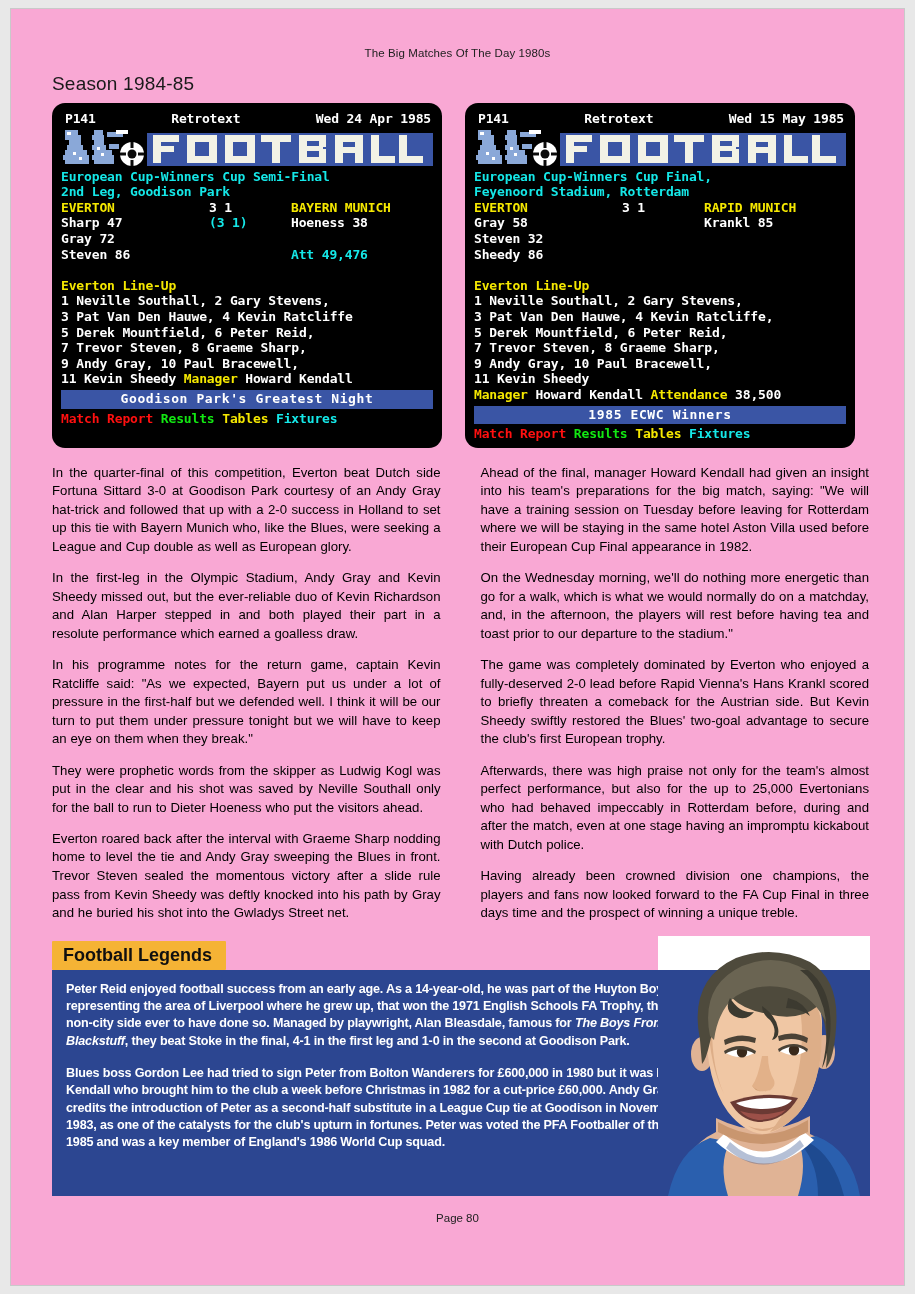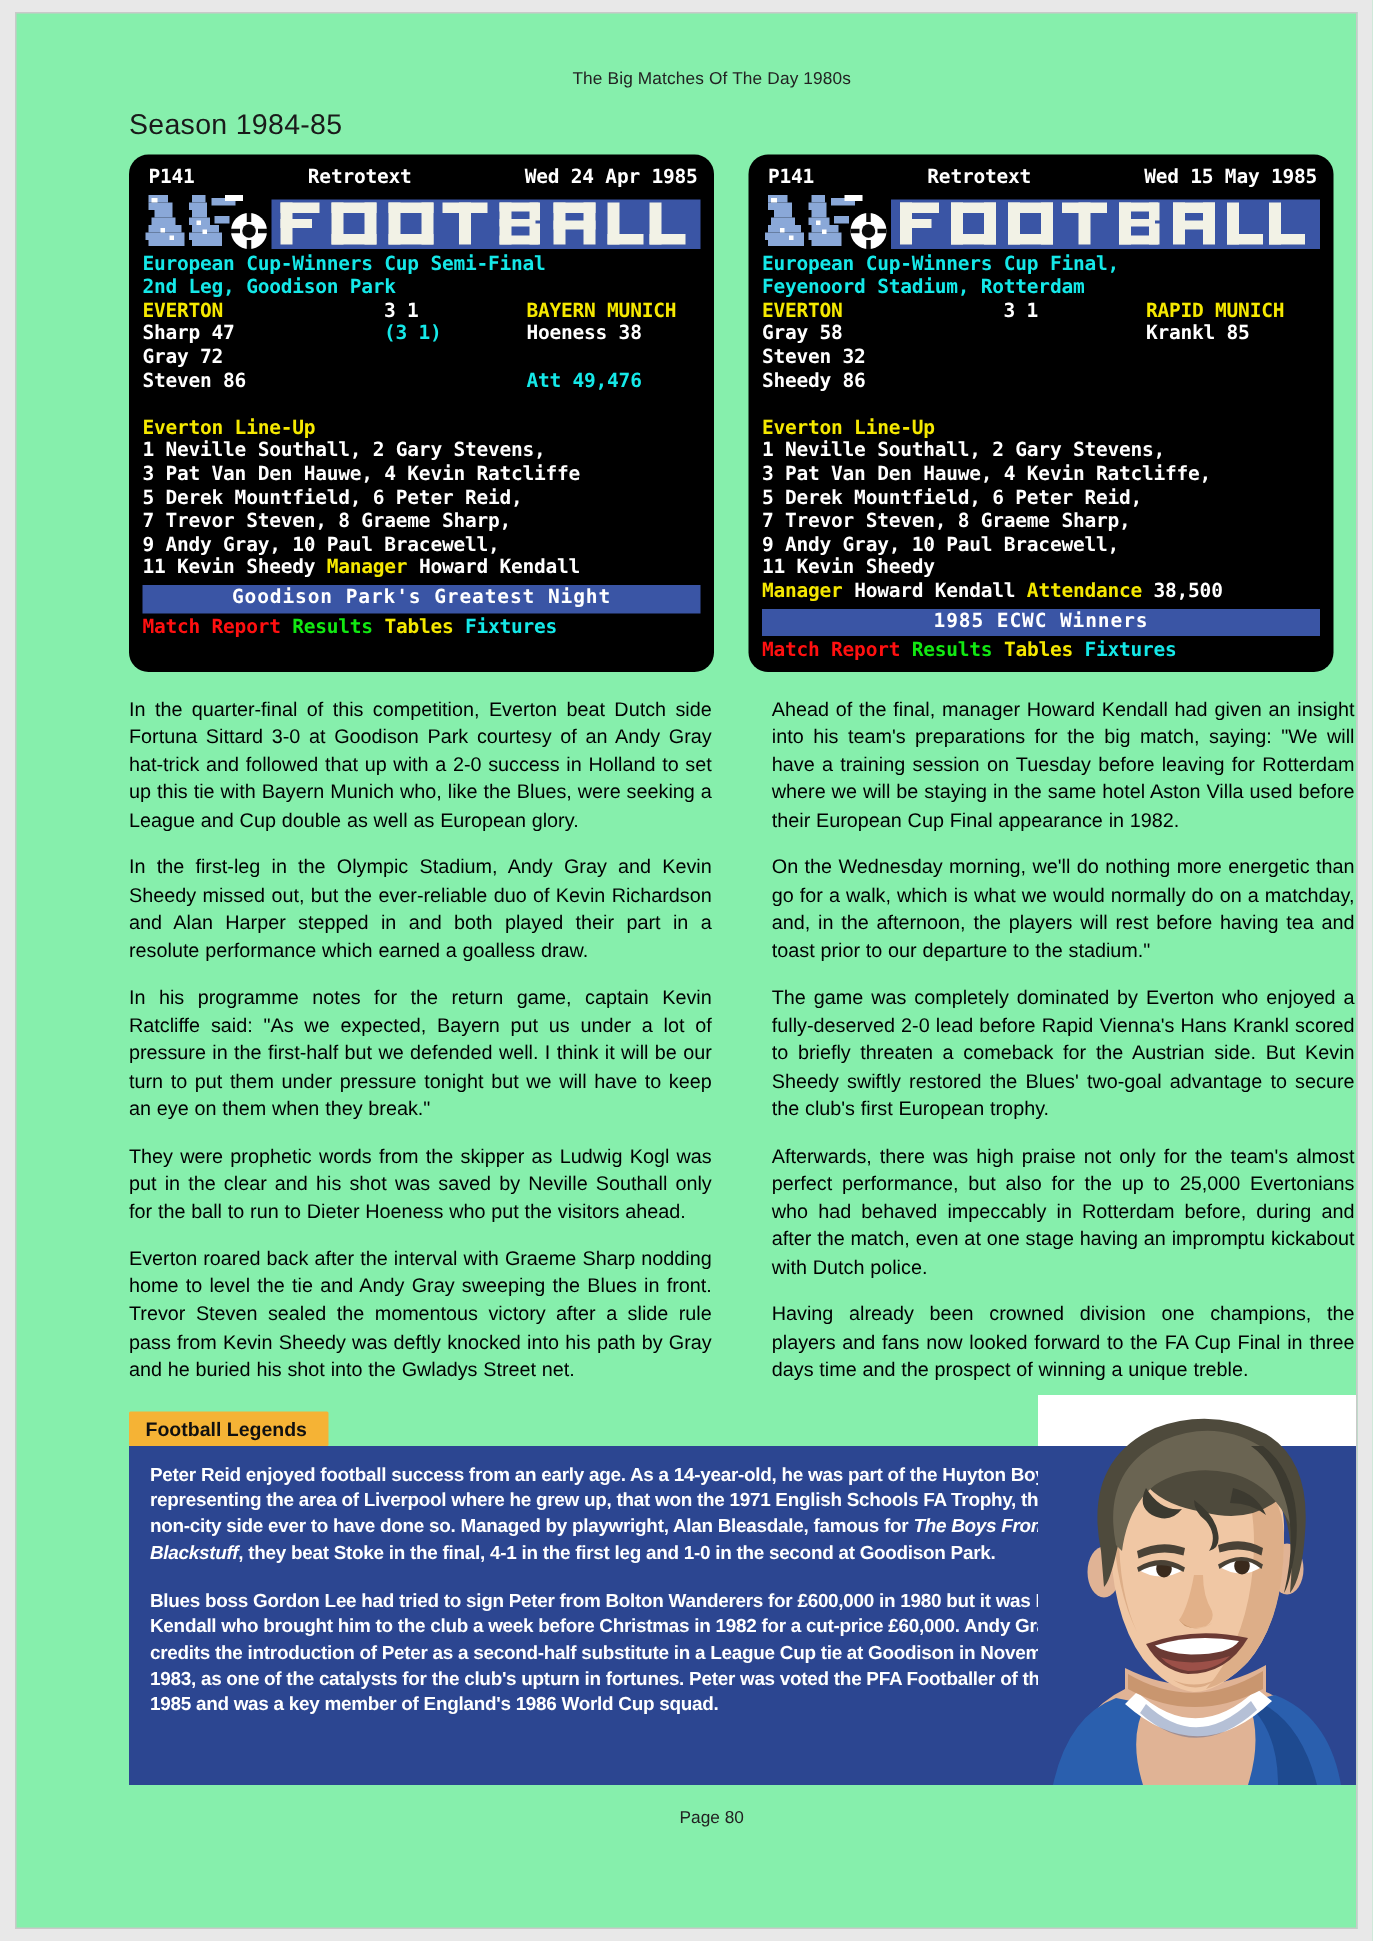--- a/index.html
+++ b/index.html
@@ -5,24 +5,23 @@
   * { box-sizing: border-box; margin: 0; padding: 0; }
   html, body {
     width: 915px; height: 1294px;
     background: #e8e8e8;
     font-family: "Liberation Sans", sans-serif;
   }
   .page {
     position: absolute;
     left: 10px; top: 8px;
     width: 895px; height: 1278px;
-    background: #86efac;
+    background: #f9a8d4;
     border: 1px solid #c9c9c9;
     overflow: hidden;
-    padding-left: 34px;
   }
   .running-head {
     text-align: center;
     font-size: 11.5px;
     color: #222;
     padding-top: 38px;
     letter-spacing: .1px;
   }
   .season-title {
     font-size: 19px;
@@ -65,21 +64,21 @@
     display: flex; align-items: center; justify-content: center;
     margin-bottom: 3px;
   }
   .tt .wordmark svg { display: block; }
   .cy { color: #15e8e8; }
   .ye { color: #f5e800; }
   .wh { color: #ffffff; }
   .rd { color: #ff1010; }
   .gn { color: #12e812; }
   .tt .line { white-space: pre; }
-  .tt .score-row { display: flex; white-space: pre; gap: 13px; }
+  .tt .score-row { display: flex; white-space: pre; }
   .tt .sc-home { width: 148px; flex: 0 0 148px; }
   .tt .sc-mid  { width: 82px;  flex: 0 0 82px; }
   .tt .sc-away { flex: 1 1 auto; }
   .tt .gap { height: 15.6px; }
   .tt .banner {
     background: #3a55a5;
     color: #fff;
     text-align: center;
     margin: 3px 0 2px 0;
     padding: 1px 0 2px 0;
@@ -105,21 +104,21 @@
     word-spacing: .2px;
   }
   .col p:last-child { margin-bottom: 0; }
 
   
   .legends { position: relative; margin: 18px 0 0 41px; width: 818px; }
   .legends-tab {
     display: inline-block;
     background: #f5b335;
     color: #101010;
-    font-size: 13px;
+    font-size: 18px;
     font-weight: bold;
     padding: 4px 14px 4px 11px;
     border-radius: 1px;
   }
   .legends-box {
     position: relative;
     background: #2c4691;
     color: #ffffff;
     padding: 11px 14px 12px 14px;
     min-height: 226px;

